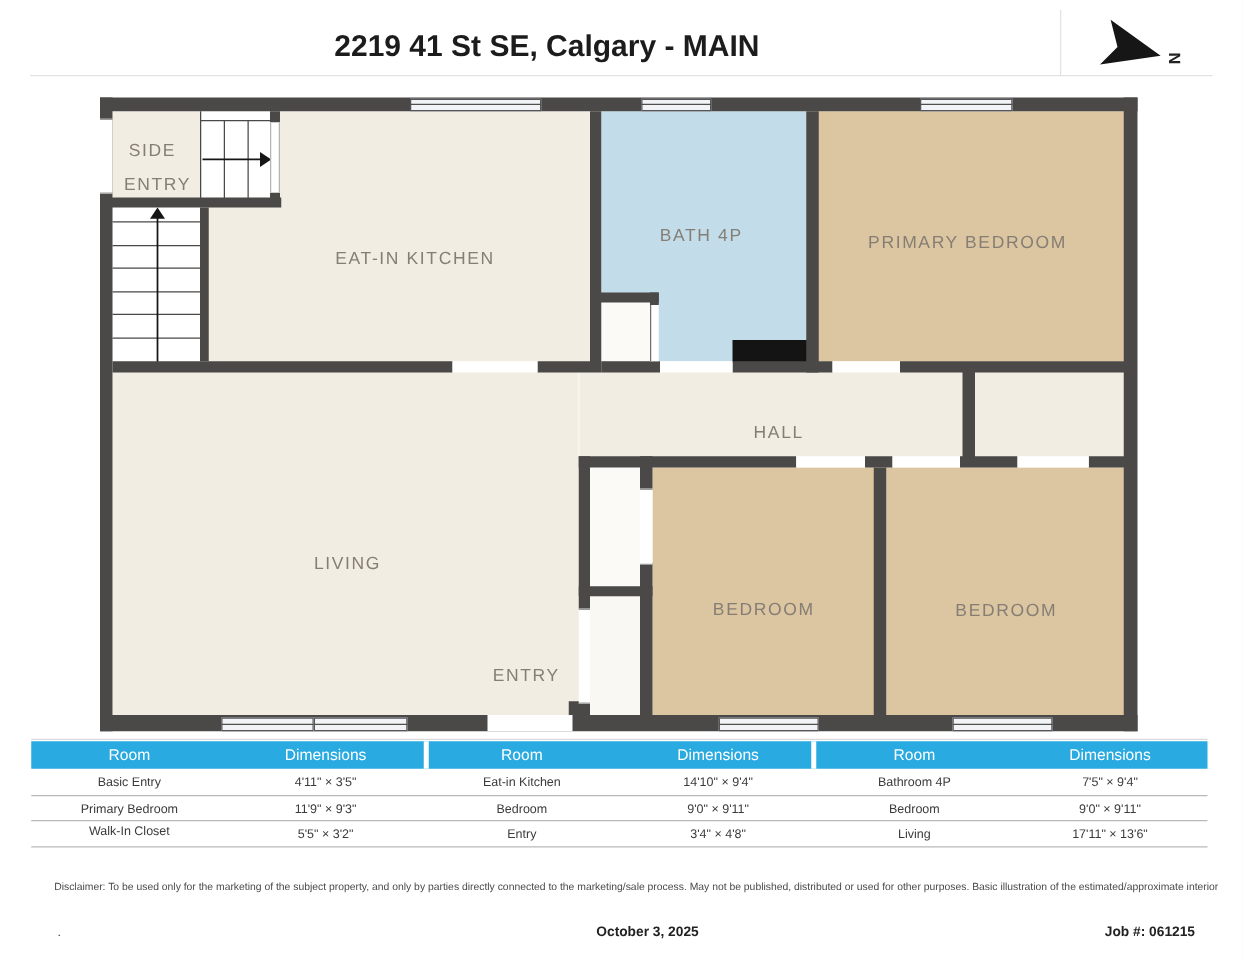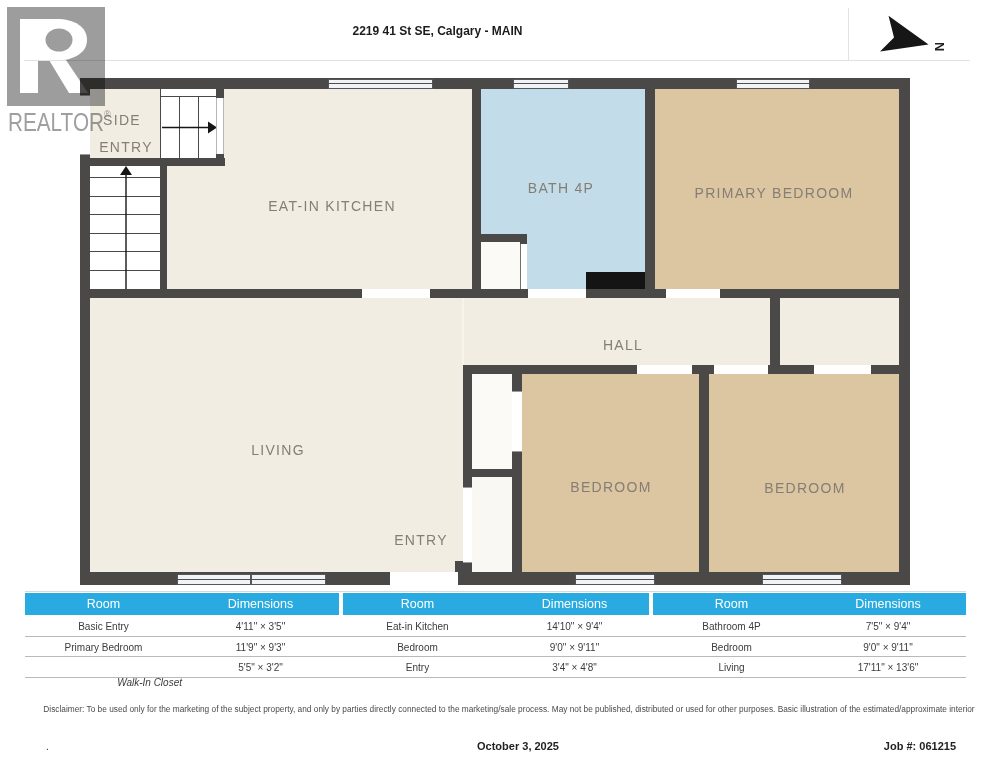--- a/index.html
+++ b/index.html
@@ -10,21 +10,21 @@
   .floor{position:absolute;}
   .lbl{position:absolute;color:#857e74;letter-spacing:1.3px;font-size:14px;
        white-space:nowrap;transform:translate(-50%,-50%);}
   .win{position:absolute;background:#f2f3f7;border:1px solid #55555a;box-sizing:border-box;}
   .door{position:absolute;background:#fff;}
 </style>
 </head>
 <body>
 <div id="page">
 
-<div class="abs" style="left:0;top:24px;width:875px;text-align:center;font-size:12px;font-weight:bold;color:#1c1c1c;">2219 41 St SE, Calgary - MAIN</div>
+<div class="abs" style="left:0;top:24px;width:875px;text-align:center;font-size:24px;font-weight:bold;color:#1c1c1c;">2219 41 St SE, Calgary - MAIN</div>
 
 <div class="abs" style="left:24px;top:60px;width:946px;height:1px;background:#e2e2e2;"></div>
 
 <div class="abs" style="left:848px;top:8px;width:1px;height:52px;background:#e2e2e2;"></div>
 
 <svg class="abs" style="left:860px;top:5px;" width="100" height="55" viewBox="0 0 100 55">
   <path d="M28.5,10.7 L68.5,39.6 L20,46.6 L34,32.6 Z" fill="#161616"></path>
   <text x="75" y="37" font-family="Liberation Sans, sans-serif" font-size="13" font-weight="bold" fill="#222" transform="rotate(90 75 37)">N</text>
 </svg>
 
@@ -185,31 +185,20 @@
 <div class="lbl" style="left:623px;top:345px;">HALL</div>
 
 <div class="lbl" style="left:278px;top:450px;">LIVING</div>
 
 <div class="lbl" style="left:421px;top:540px;">ENTRY</div>
 
 <div class="lbl" style="left:611px;top:487px;">BEDROOM</div>
 
 <div class="lbl" style="left:805px;top:488px;">BEDROOM</div>
 
-<div class="abs" style="left:0;top:0;width:220px;height:140px;mix-blend-mode:multiply;">
-  <svg width="220" height="140" viewBox="0 0 220 140">
-    <rect x="7" y="7" width="98" height="99" fill="#9d9d9d"></rect>
-    <path d="M20,19 h18 v74 h-18 z" fill="#fff"></path>
-    <path d="M38,19 h18 c19,0 31,8 31,21 c0,13 -13,20 -31,21 l-18,0 z" fill="#fff"></path>
-    <ellipse cx="59" cy="40" rx="13.5" ry="11.5" fill="#9d9d9d"></ellipse>
-    <path d="M49,60 l17,0 L88,93 L69,93 Z" fill="#fff"></path>
-    <text x="8" y="131" font-family="Liberation Sans, sans-serif" font-size="25" fill="#9f9f9f" textLength="96" lengthAdjust="spacingAndGlyphs">REALTOR</text>
-    <text x="104" y="117" font-family="Liberation Sans, sans-serif" font-size="9" fill="#9f9f9f">®</text>
-  </svg>
-</div>
 
 <div class="abs" style="left:25px;top:591px;width:941px;height:1px;background:#d9d9d9;"></div>
 
 <div class="abs" style="left:25px;top:593px;width:941px;height:22px;background:#29abe2;"></div>
 <div class="abs" style="left:339px;top:593px;width:4px;height:22px;background:#fff;"></div>
 <div class="abs" style="left:649px;top:593px;width:4px;height:22px;background:#fff;"></div>
 <div class="abs" style="left:25px;top:593px;width:941px;height:22px;color:#fff;font-size:12.5px;">
   <div class="abs" style="left:0;top:4px;width:157px;text-align:center;">Room</div>
   <div class="abs" style="left:157px;top:4px;width:157px;text-align:center;">Dimensions</div>
   <div class="abs" style="left:314px;top:4px;width:157px;text-align:center;">Room</div>
@@ -232,21 +221,21 @@
   <div class="abs" style="left:0;top:20.5px;width:941px;height:20.5px;border-bottom:1px solid #b9b9b9;">
     <div class="abs" style="left:0;top:6px;width:157px;text-align:center;">Primary Bedroom</div>
     <div class="abs" style="left:157px;top:6px;width:157px;text-align:center;">11'9" × 9'3"</div>
     <div class="abs" style="left:314px;top:6px;width:157px;text-align:center;">Bedroom</div>
     <div class="abs" style="left:471px;top:6px;width:157px;text-align:center;">9'0" × 9'11"</div>
     <div class="abs" style="left:628px;top:6px;width:157px;text-align:center;">Bedroom</div>
     <div class="abs" style="left:785px;top:6px;width:156px;text-align:center;">9'0" × 9'11"</div>
   </div>
 
   <div class="abs" style="left:0;top:41px;width:941px;height:20.5px;border-bottom:1px solid #b9b9b9;">
-    <div class="abs" style="left:0;top:21px;width:157px;text-align:right;font-style:italic;">Walk-In Closet</div>
+    <div class="abs" style="left:0;top:4px;width:157px;text-align:center;">Walk-In Closet</div>
     <div class="abs" style="left:157px;top:6px;width:157px;text-align:center;">5'5" × 3'2"</div>
     <div class="abs" style="left:314px;top:6px;width:157px;text-align:center;">Entry</div>
     <div class="abs" style="left:471px;top:6px;width:157px;text-align:center;">3'4" × 4'8"</div>
     <div class="abs" style="left:628px;top:6px;width:157px;text-align:center;">Living</div>
     <div class="abs" style="left:785px;top:6px;width:156px;text-align:center;">17'11" × 13'6"</div>
   </div>
 </div>
 
 <div class="abs" style="left:12px;top:704px;width:994px;text-align:center;font-size:8.3px;color:#4a4a4a;line-height:11px;">
   <div>Disclaimer: To be used only for the marketing of the subject property, and only by parties directly connected to the marketing/sale process. May not be published, distributed or used for other purposes. Basic illustration of the estimated/approximate interior</div>

